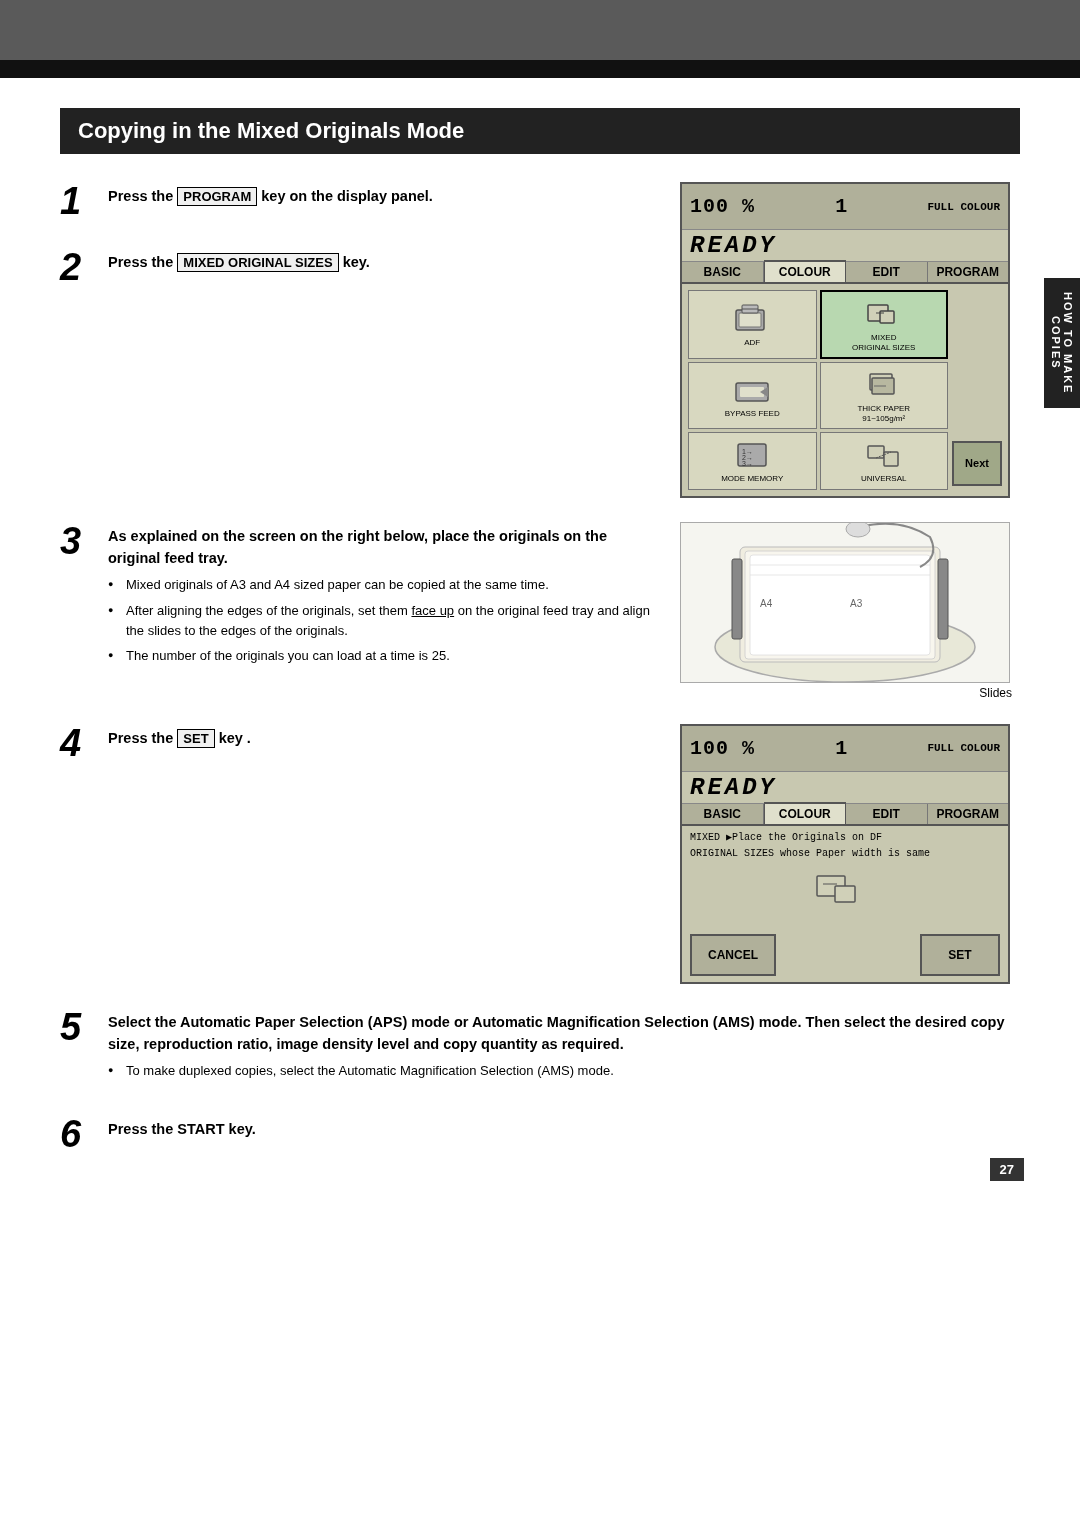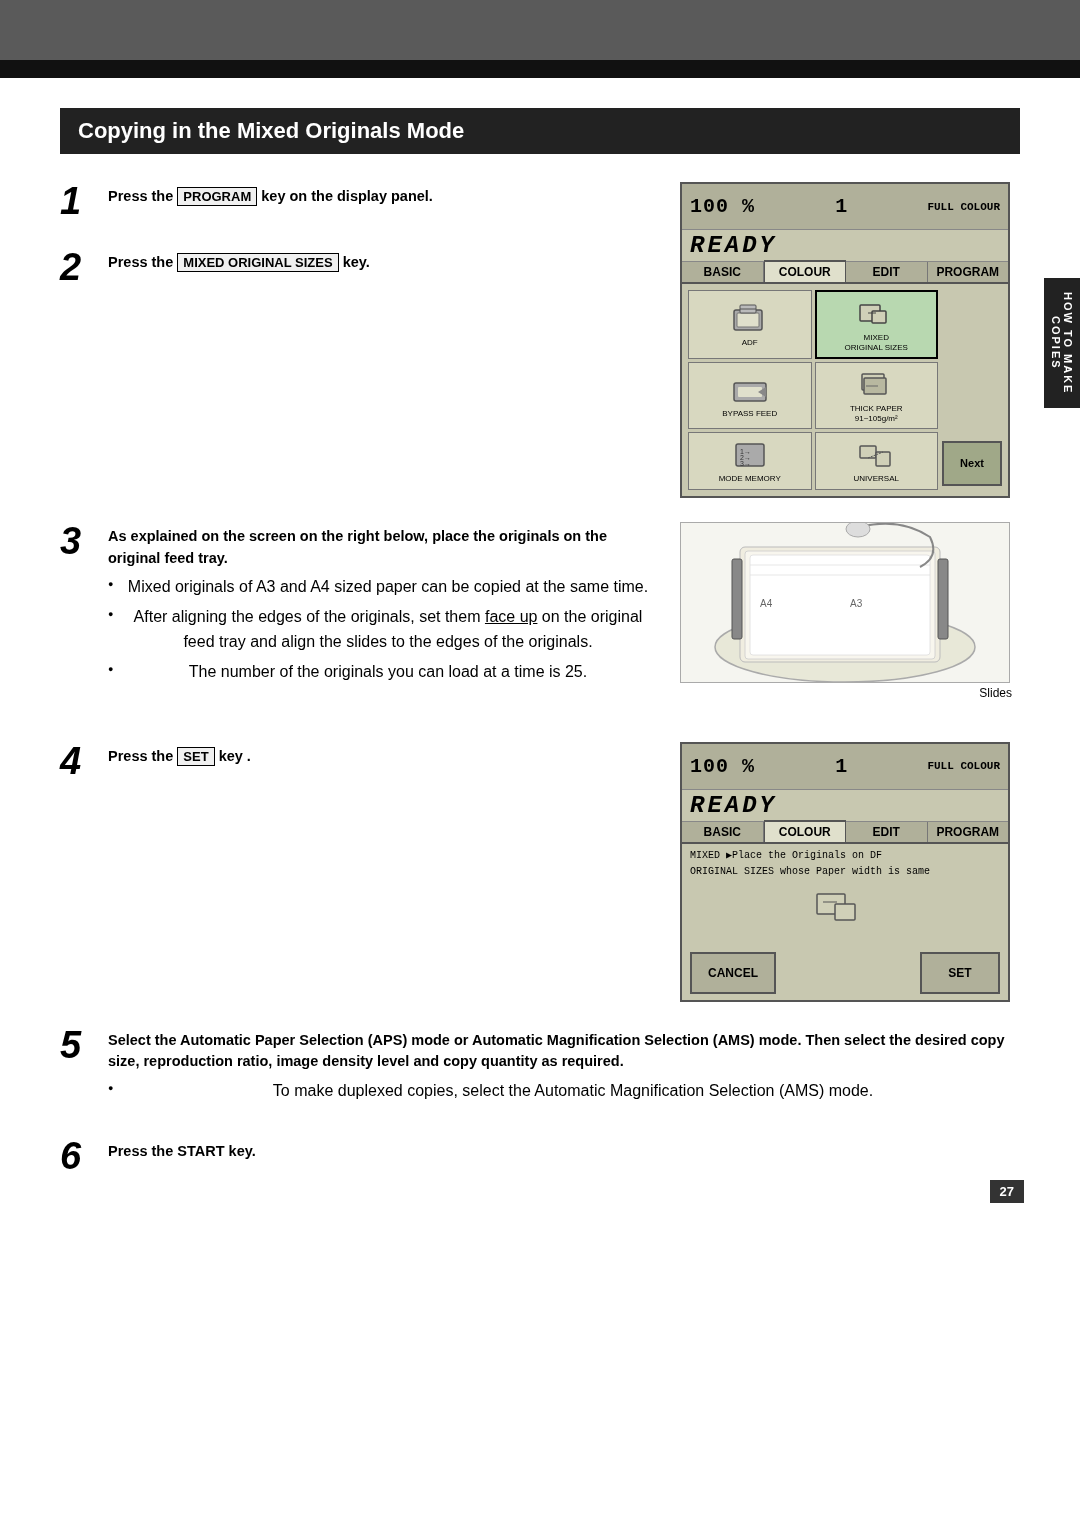--- a/index.html
+++ b/index.html
@@ -83,24 +83,23 @@
       display: inline;
     }
     .bullet-list {
       list-style: none;
       padding: 0;
       margin: 6px 0 0 0;
     }
     .bullet-list li {
       padding-left: 18px;
       position: relative;
-      font-size: 16px;
+      font-size: 13px;
       line-height: 1.55;
       margin-bottom: 5px;
-      text-align: center;
     }
     .bullet-list li::before {
       content: "●";
       position: absolute;
       left: 0;
       font-size: 9px;
       top: 3px;
     }
 
     
@@ -385,21 +384,21 @@
               <svg width="36" height="36" viewBox="0 0 36 36">
                 <rect x="2" y="8" width="16" height="12" rx="1" fill="#d0d0b8" stroke="#555" stroke-width="1.5"></rect>
                 <rect x="18" y="14" width="14" height="14" rx="1" fill="#d0d0b8" stroke="#555" stroke-width="1.5"></rect>
                 <line x1="10" y1="20" x2="25" y2="14" stroke="#555" stroke-width="1" stroke-dasharray="2,1"></line>
               </svg>
               <span class="lcd-icon-label">UNIVERSAL</span>
             </div>
           </div>
 
           <div style="display:flex; flex-direction:column; justify-content:flex-end; padding-bottom:4px;">
-            <div class="lcd-icon-cell next-btn" style="width:60px; min-height:45px;">
+            <div class="lcd-icon-cell next-btn" style="width:50px; min-height:45px;">
               <span>Next</span>
             </div>
           </div>
         </div>
       </div>
     </div>
   </div>
 
   
   <div class="two-col" style="align-items:flex-start; margin-top: 10px;">

